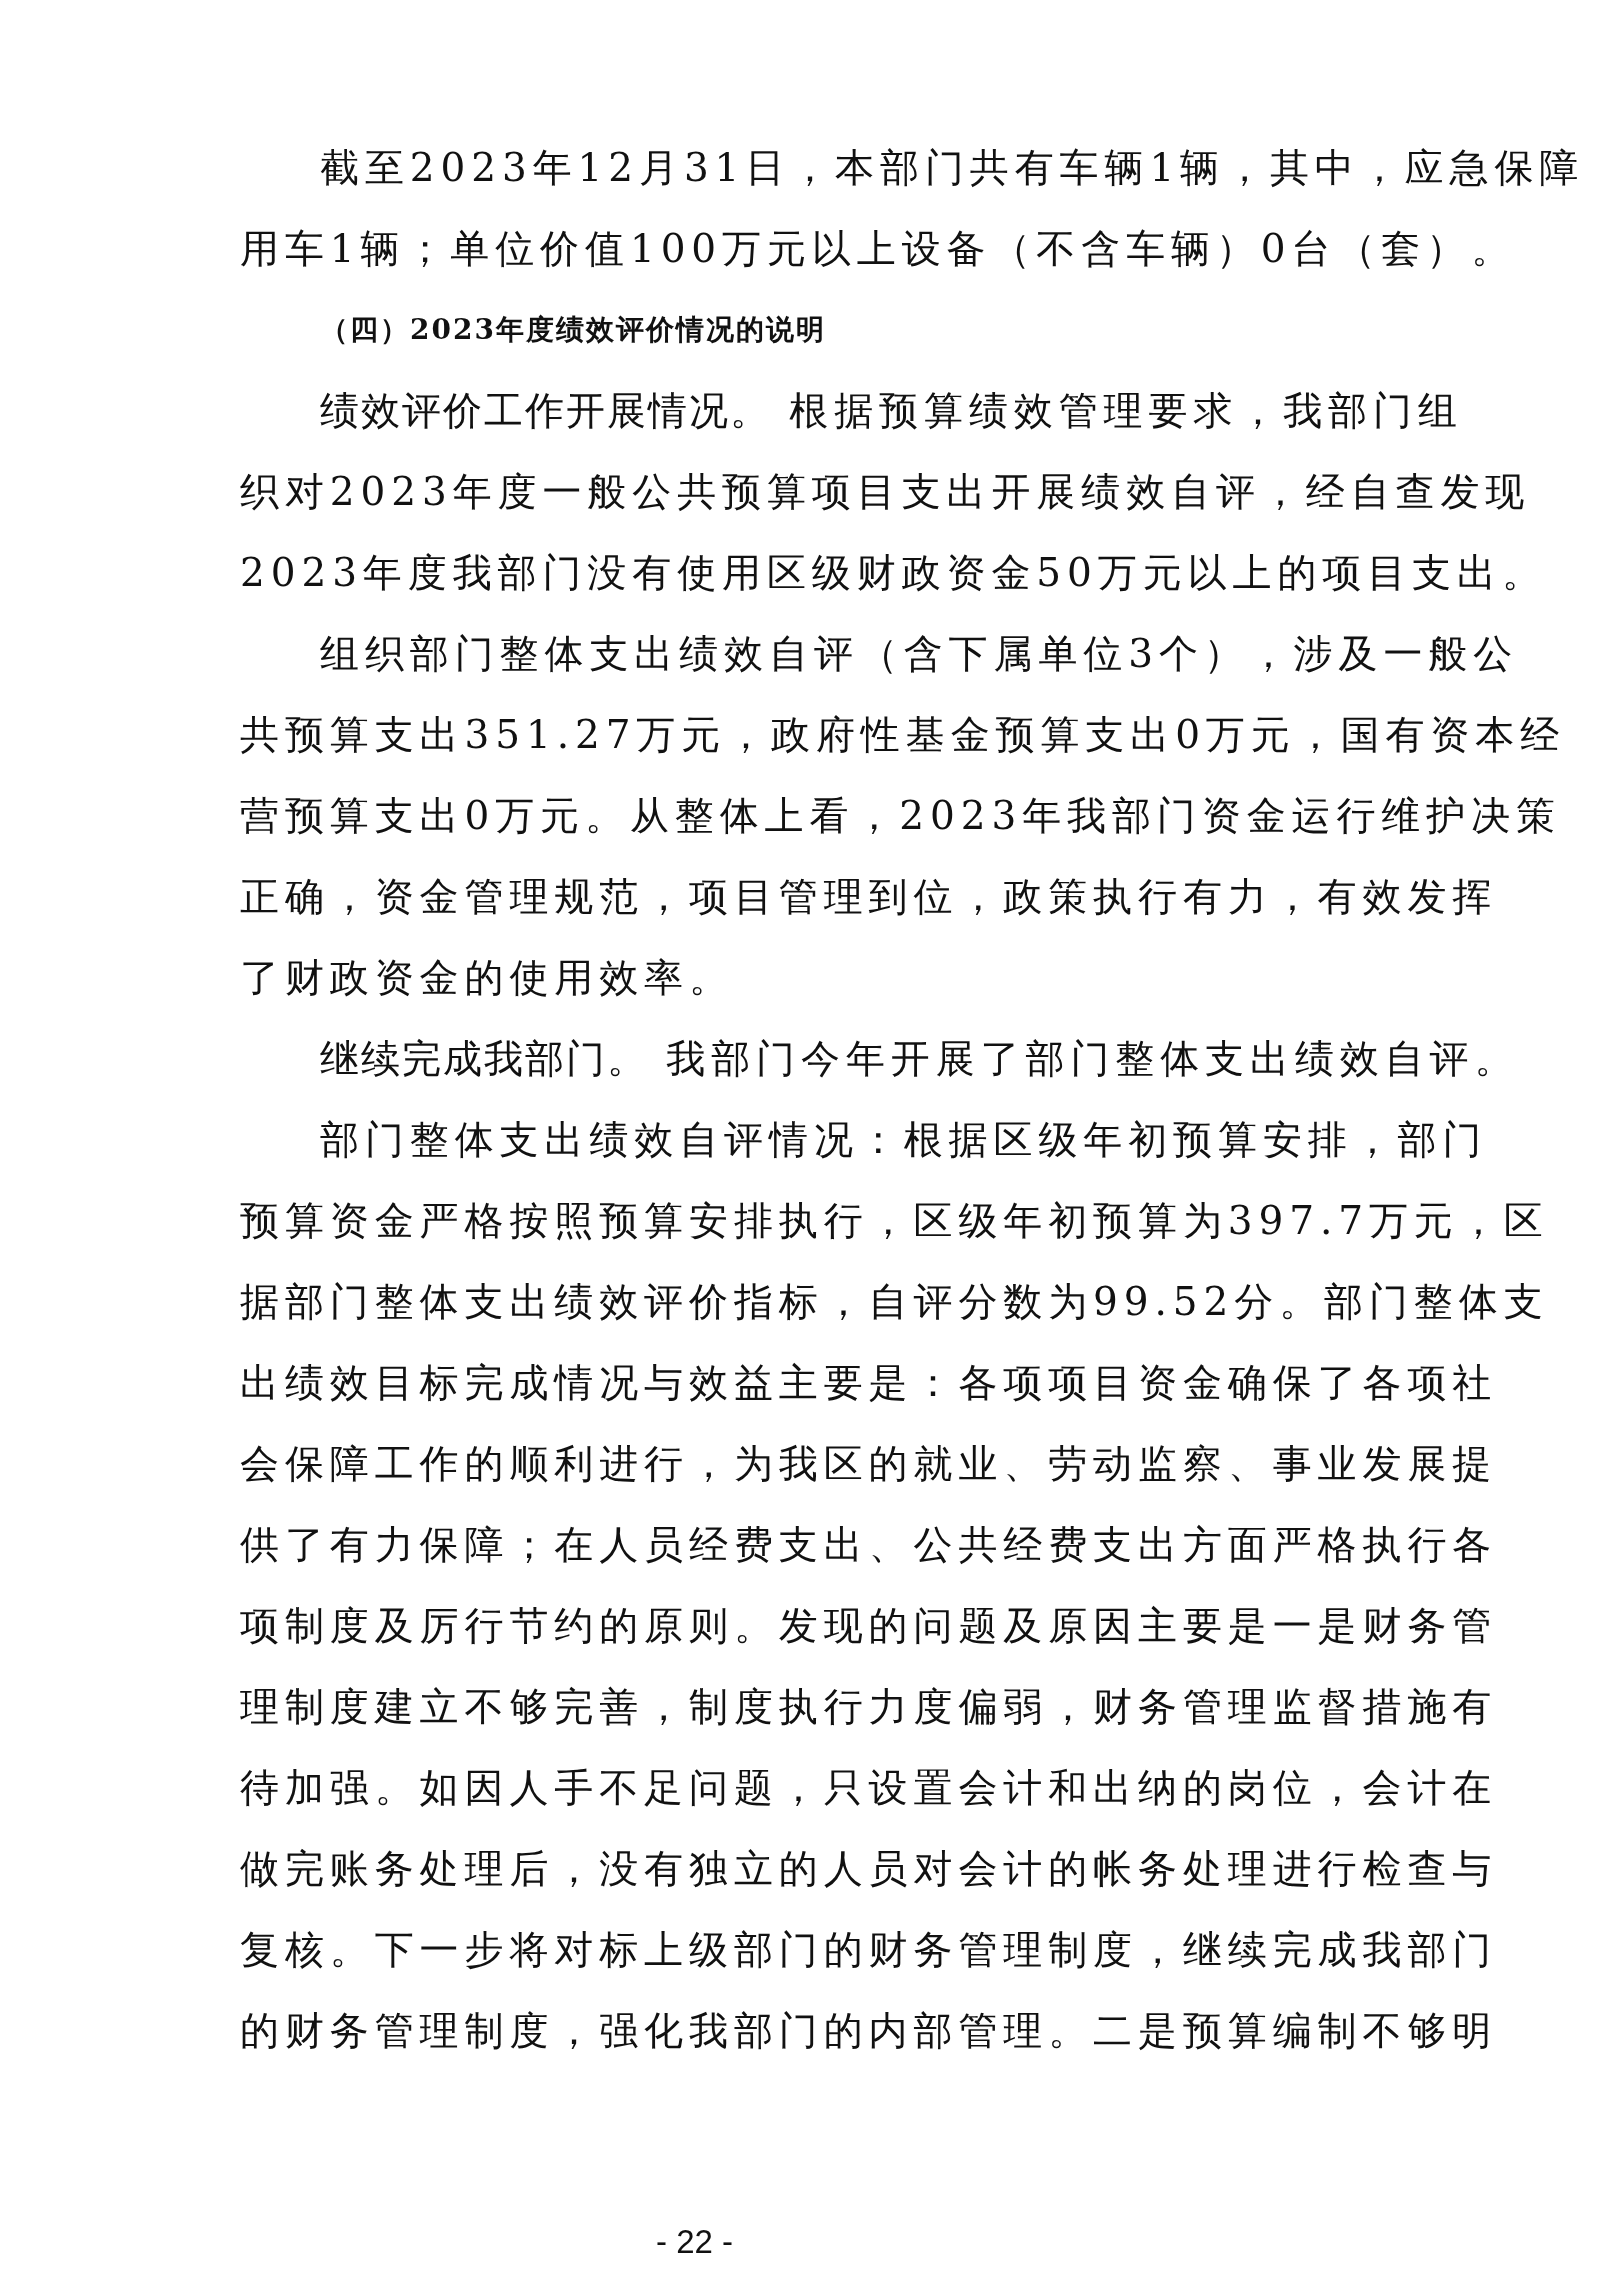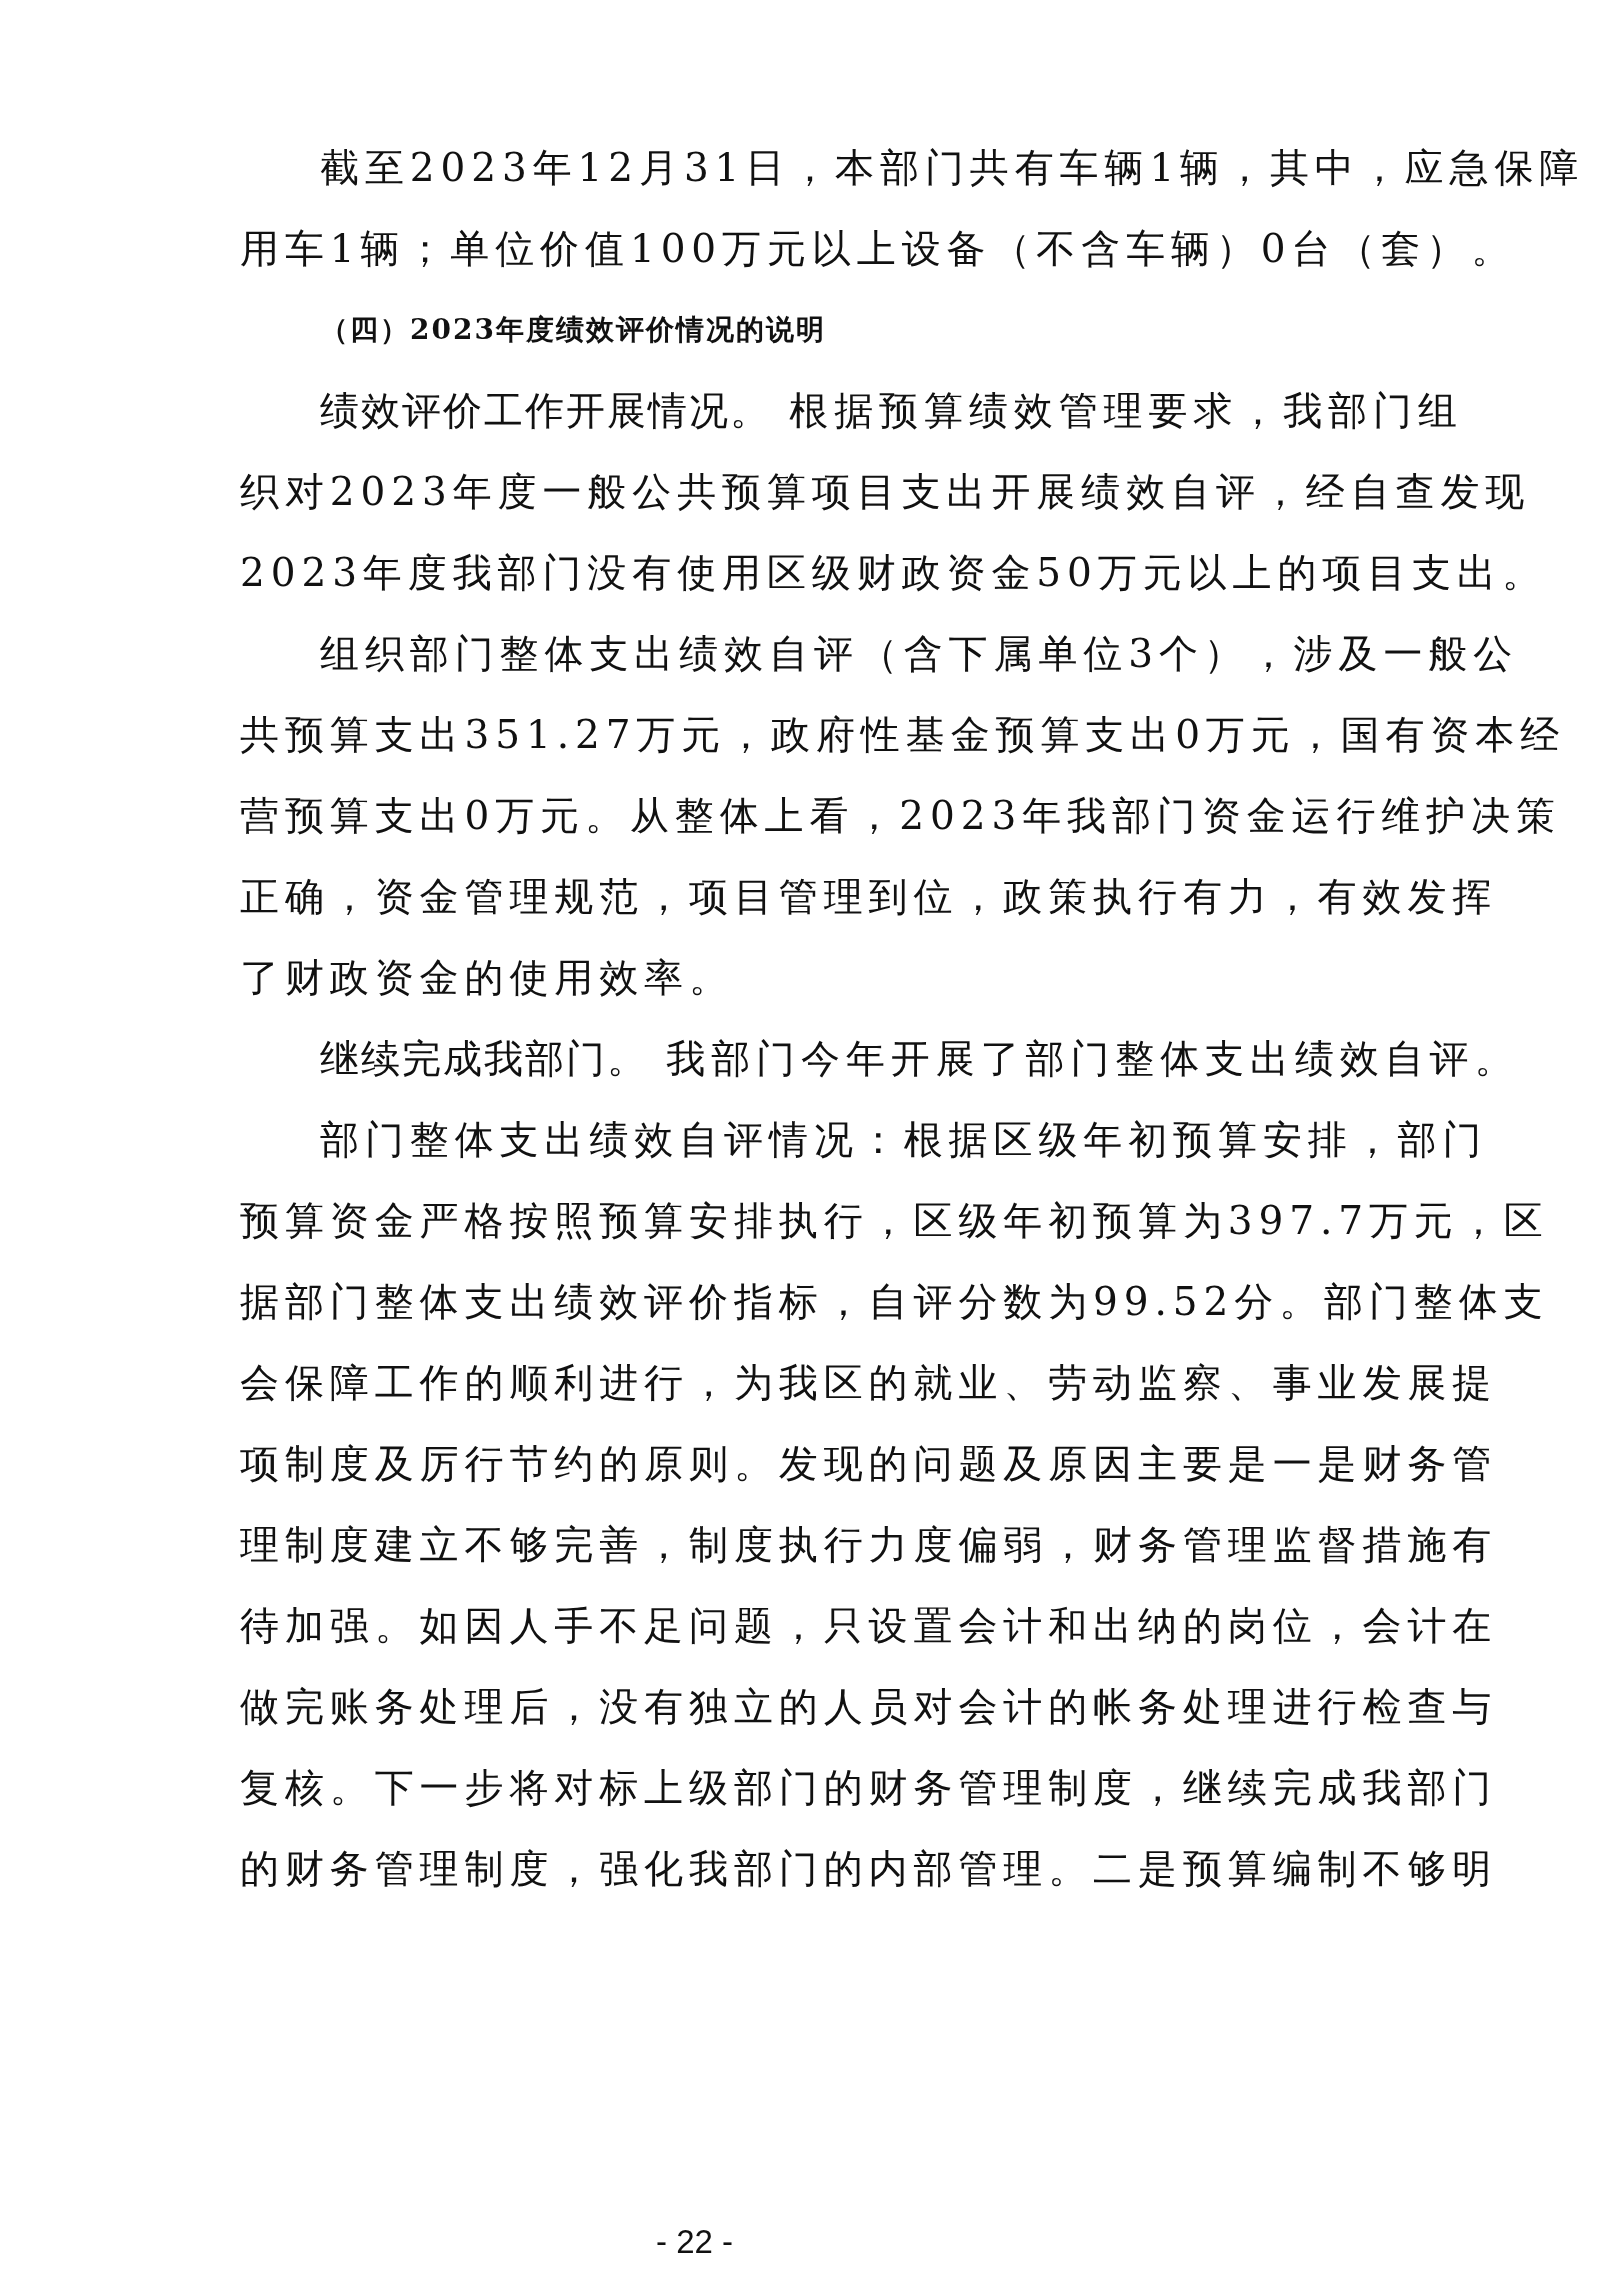--- a/index.html
+++ b/index.html
@@ -86,21 +86,23 @@
   </div>
 
   <div>
     <div class="line indent last"><span class="bold">继续完成我部门。</span><span> 我部门今年开展了部门整体支出绩效自评。</span></div>
   </div>
 
   <div>
     <div class="line indent">部门整体支出绩效自评情况：根据区级年初预算安排，部门</div>
     <div class="line">预算资金严格按照预算安排执行，区级年初预算为397.7万元，区</div>
     <div class="line">据部门整体支出绩效评价指标，自评分数为99.52分。部门整体支</div>
+    <div class="line">出绩效目标完成情况与效益主要是：各项项目资金确保了各项社</div>
     <div class="line">会保障工作的顺利进行，为我区的就业、劳动监察、事业发展提</div>
+    <div class="line">供了有力保障；在人员经费支出、公共经费支出方面严格执行各</div>
     <div class="line">项制度及厉行节约的原则。发现的问题及原因主要是一是财务管</div>
     <div class="line">理制度建立不够完善，制度执行力度偏弱，财务管理监督措施有</div>
     <div class="line">待加强。如因人手不足问题，只设置会计和出纳的岗位，会计在</div>
     <div class="line">做完账务处理后，没有独立的人员对会计的帐务处理进行检查与</div>
     <div class="line">复核。下一步将对标上级部门的财务管理制度，继续完成我部门</div>
     <div class="line">的财务管理制度，强化我部门的内部管理。二是预算编制不够明</div>
   </div>
 
 </div>
 

